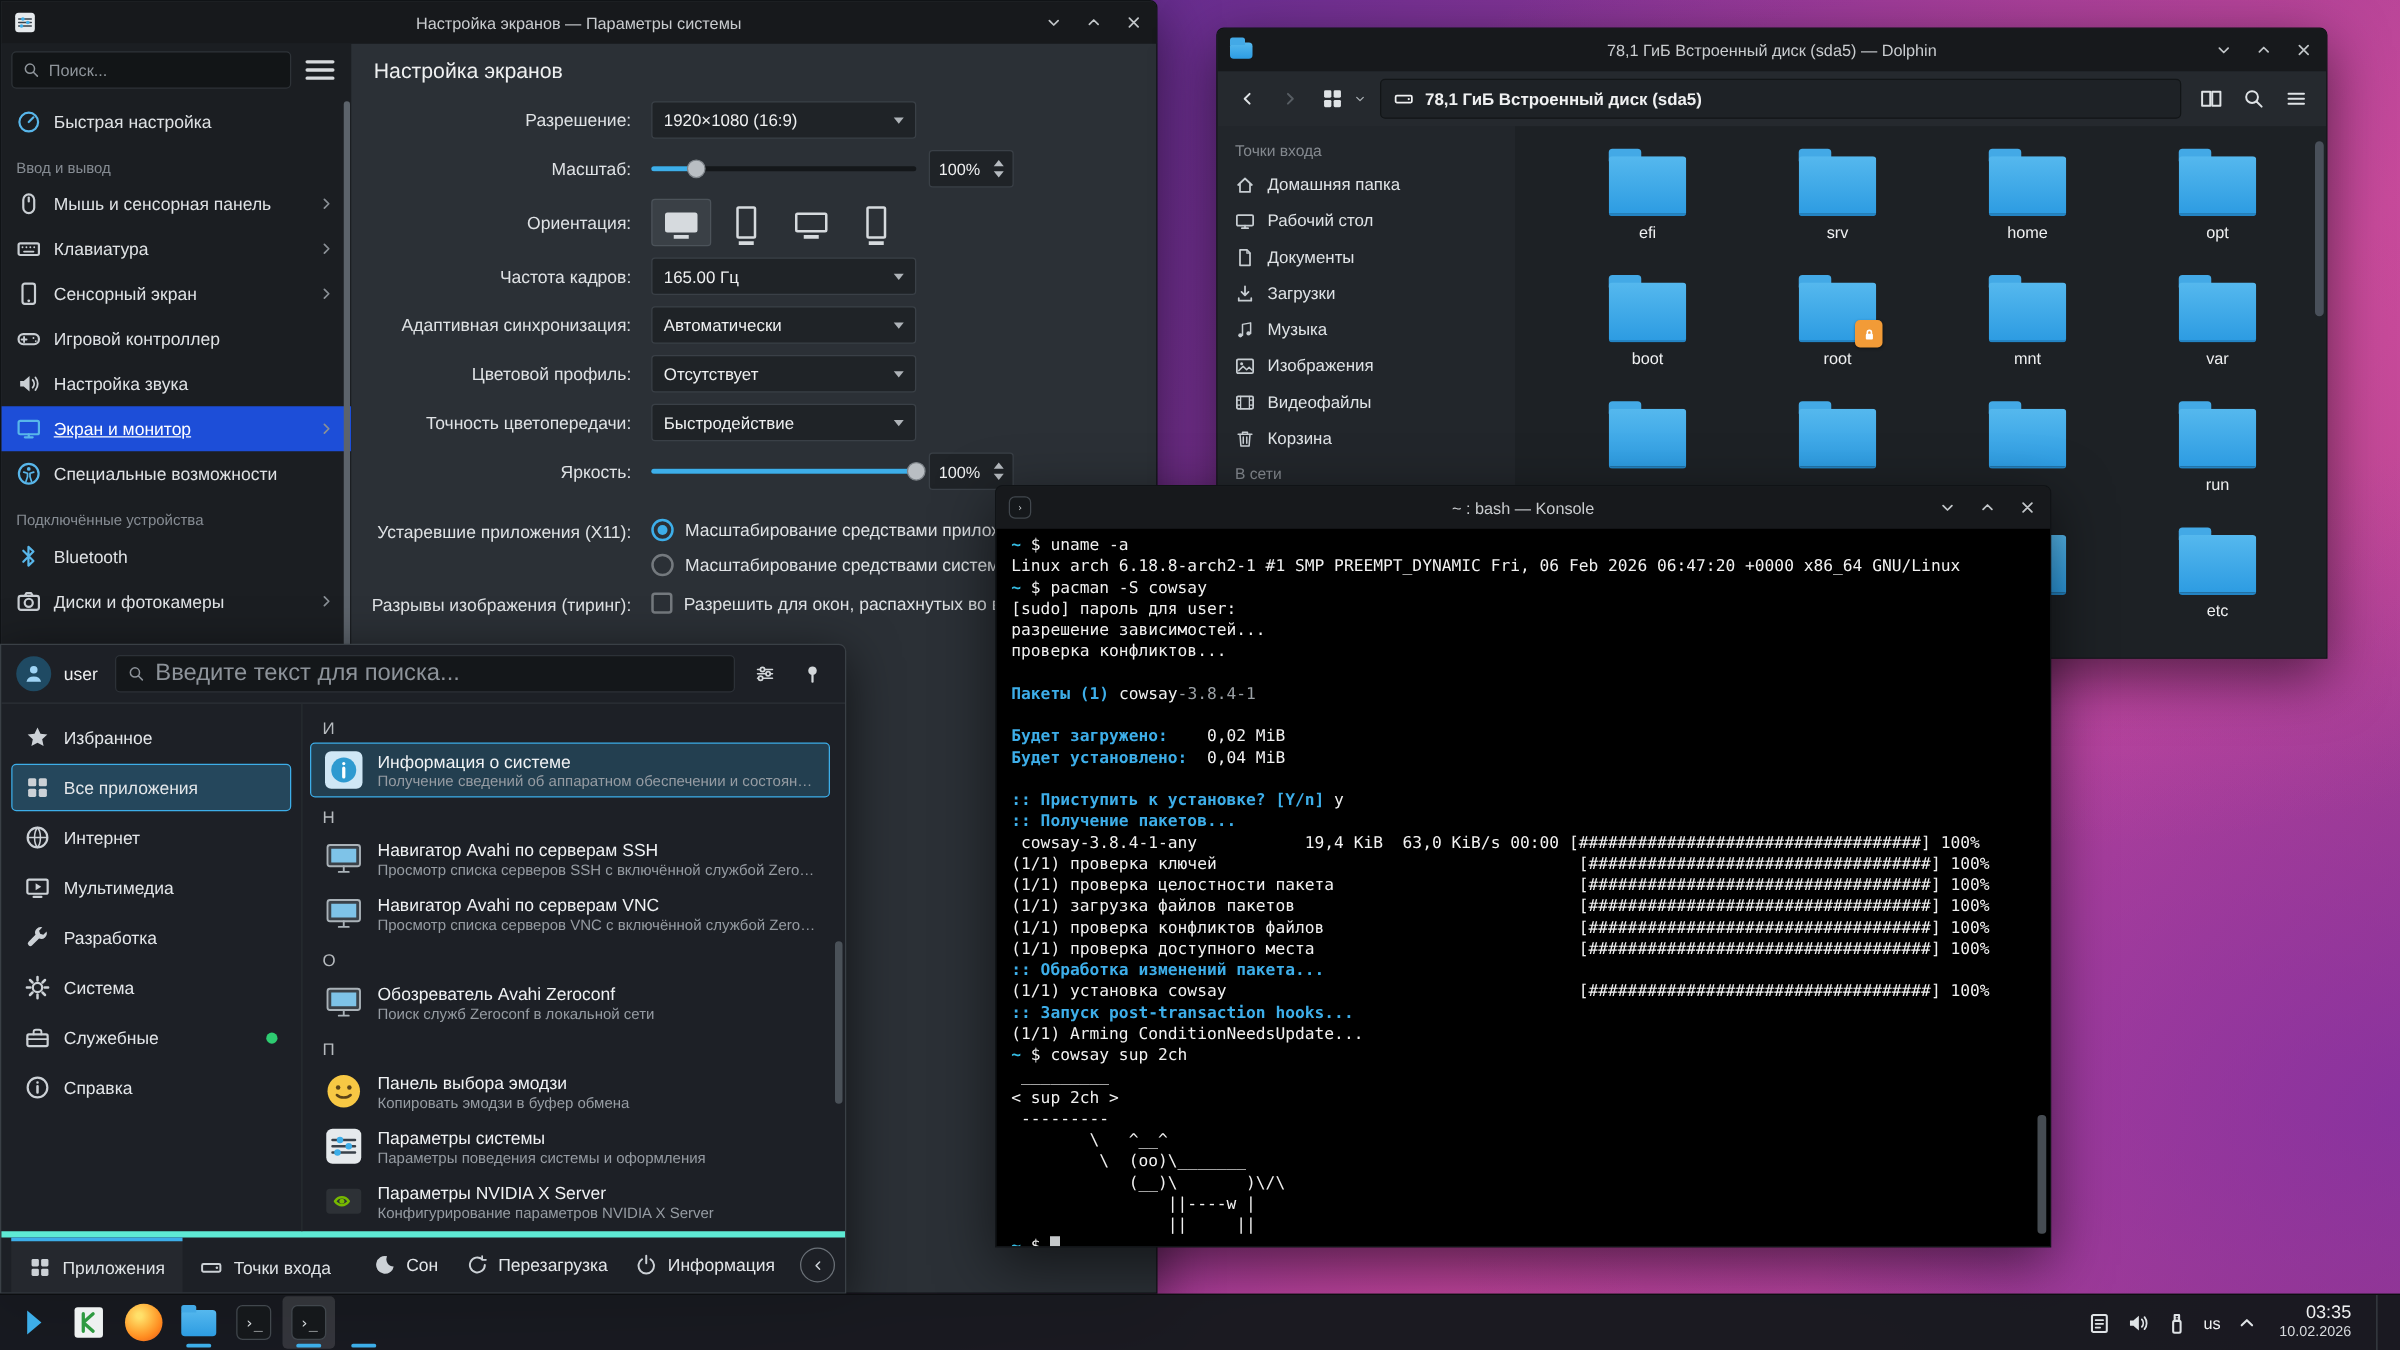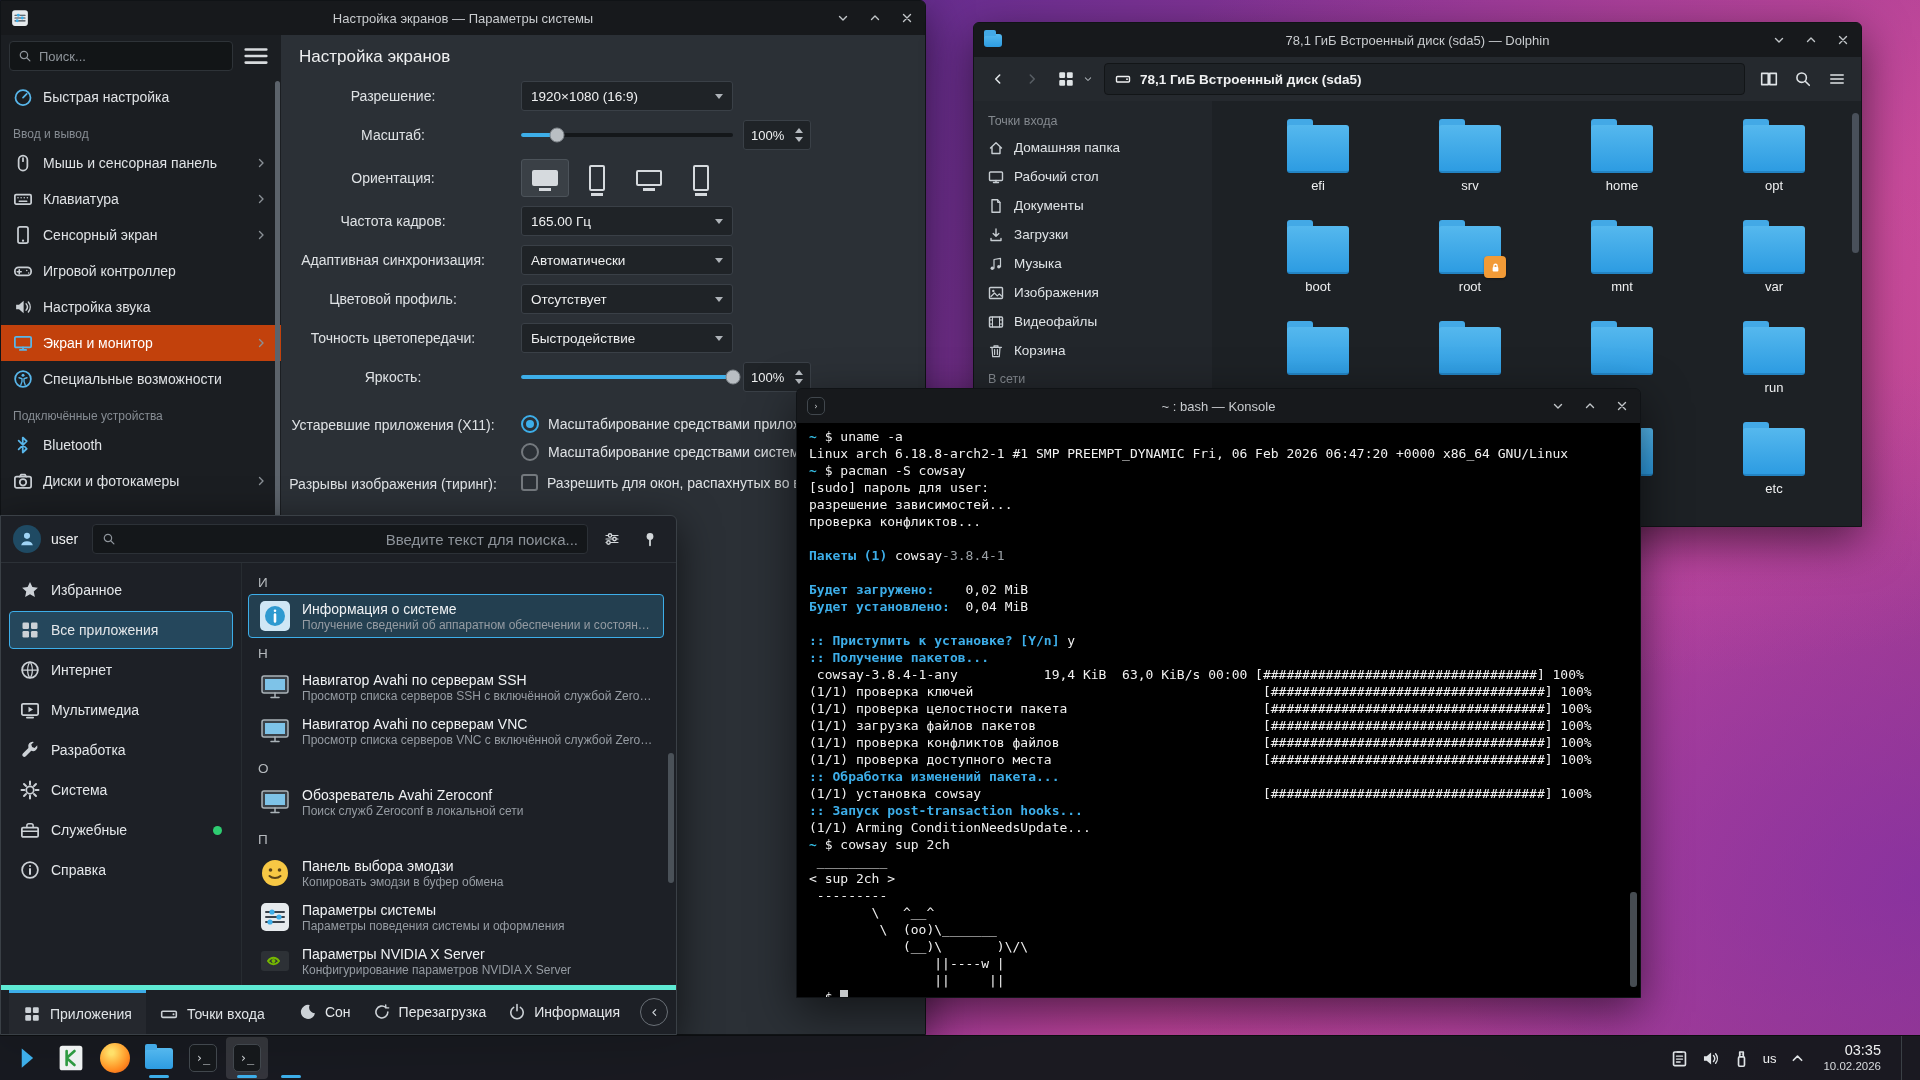--- a/index.html
+++ b/index.html
@@ -27,33 +27,33 @@
 
   
   #settings-window { left:0; top:0; width:926px; height:1035px; background:#2b3036; z-index:1; border-radius:0 6px 0 0; }
   .settings-body { display:flex; height:calc(100% - 34px); }
   .settings-left { width:280px; background:#1b1e22; position:relative; display:flex; flex-direction:column; }
   .search-row { display:flex; gap:6px; padding:6px 8px; align-items:center; }
   .search-input { flex:1; height:30px; background:#121517; border:1px solid #2e3338; border-radius:4px; display:flex; align-items:center; gap:7px; padding:0 8px; color:#8f959b; font-size:13px; }
   .hamburger-btn { width:34px; height:30px; display:flex; align-items:center; justify-content:center; color:#d7dadd; border-radius:4px; }
   .sidebar-list { flex:1; padding-top:2px; overflow:hidden; }
   .side-item { display:flex; align-items:center; gap:10px; height:36px; padding:0 12px; font-size:14px; color:#dfe2e5; }
-  .side-item.selected { background:#c2410c; color:#fff; }
+  .side-item.selected { background:#1d4ed8; color:#fff;text-decoration:underline; }
   .side-item .chev { margin-left:auto; color:#8a9096; }
   .side-section { font-size:12px; color:#868c93; padding:12px 12px 4px; }
   .side-ic { color:#c9ced3; }
   .c-speedometer,.c-monitor,.c-accessibility,.c-bluetooth { color:#58b6ea; }
   .settings-scrollbar { position:absolute; right:1px; top:46px; width:5px; height:700px; background:#5c636b; border-radius:3px; }
   .settings-content { flex:1; padding-top:8px; }
   .content-header { font-size:17px; color:#eff0f1; padding:4px 18px 14px; }
   .form { display:flex; flex-direction:column; gap:9px; }
   .frow { display:flex; align-items:center; min-height:30px; }
   .frow.top { align-items:flex-start; }
   .frow.top .flabel { padding-top:2px; }
-  .flabel { width:240px; text-align:center; padding-right:16px; font-size:14px; color:#dfe2e5; flex-shrink:0; }
+  .flabel { width:240px; text-align:right; padding-right:16px; font-size:14px; color:#dfe2e5; flex-shrink:0; }
   .combo { width:212px; height:30px; background:#1f2327; border:1px solid #3a4047; border-radius:3px; display:flex; align-items:center; padding:0 9px; font-size:13.5px; }
   .carr { margin-left:auto; width:0; height:0; border-left:4px solid transparent; border-right:4px solid transparent; border-top:5px solid #aeb3b8; }
   .slider { width:212px; height:30px; display:flex; align-items:center; position:relative; }
   .groove { width:100%; height:4px; background:#14171a; border-radius:2px; position:relative; }
   .fill { position:absolute; left:0; top:0; height:4px; background:#3daee9; border-radius:2px; }
   .handle { position:absolute; top:50%; transform:translate(-50%,-50%); width:15px; height:15px; border-radius:50%; background:#b9bec3; border:1px solid #7e848a; }
   .spin { width:68px; height:30px; margin-left:10px; background:#1f2327; border:1px solid #3a4047; border-radius:3px; display:flex; align-items:center; padding:0 7px; font-size:13px; }
   .arrows { margin-left:auto; display:flex; flex-direction:column; gap:4px; }
   .arrows i { width:0; height:0; border-left:4px solid transparent; border-right:4px solid transparent; display:block; }
   .arrows .up { border-bottom:5px solid #b6bbc0; }
@@ -107,21 +107,21 @@
   .konsole-scroll { position:absolute; right:3px; bottom:10px; width:7px; height:95px; background:#464c52; border-radius:3px; }
   .mini-konsole { width:28px; height:28px; background:#15181b; border:1px solid #41474d; border-radius:5px; color:#d4d8db; font-family:"DejaVu Sans Mono",monospace; font-size:12px; display:inline-flex; align-items:center; justify-content:center; }
   .mini-konsole.sm { width:18px; height:18px; font-size:8px; }
 
   
   #kickoff { left:0; bottom:45px; width:677px; height:520px; background:#1d2026; z-index:5; border:1px solid #3a4046; border-radius:0 6px 0 0; box-shadow:0 10px 40px rgba(0,0,0,.6); position:absolute; display:flex; flex-direction:column; overflow:hidden; }
   .kick-header { display:flex; align-items:center; gap:10px; padding:8px 12px; }
   .avatar { width:28px; height:28px; border-radius:50%; background:#1f4a63; color:#9fd4f5; display:flex; align-items:center; justify-content:center; }
   .avatar .ic18 { width:18px; height:18px; }
   .kick-user { font-size:14px; }
-  .kick-search { flex:1; height:30px; background:#14171a; border:1px solid #2c3137; border-radius:4px; display:flex; align-items:center; gap:8px; padding:0 9px; color:#8d939a; font-size:15px; margin-left:4px;justify-content:space-between; }
+  .kick-search { flex:1; height:30px; background:#14171a; border:1px solid #2c3137; border-radius:4px; display:flex; align-items:center; gap:8px; padding:0 9px; color:#8d939a; font-size:19px; margin-left:4px; }
   .kick-hbtn { width:28px; height:28px; display:flex; align-items:center; justify-content:center; color:#d3d7da; }
   .kick-body { flex:1; display:flex; border-top:1px solid #2c3137; border-bottom:5px solid #5eead4; min-height:0; }
   .kick-cats { width:240px; padding:8px; display:flex; flex-direction:column; gap:2px; }
   .cat-item { display:flex; align-items:center; gap:11px; height:38px; padding:0 10px; border-radius:4px; font-size:14px; color:#e4e7ea; border:1px solid transparent; }
   .cat-item.selected { background:rgba(61,174,233,.28); border-color:#3daee9; }
   .cat-item .ic20 { color:#ccd1d6; }
   .cat-badge { margin-left:auto; width:9px; height:9px; border-radius:50%; background:#2ecc71; }
   .kick-apps { flex:1; padding:4px 12px 4px 6px; position:relative; overflow:hidden; border-left:1px solid #272c31; }
   .app-letter { font-size:13.5px; color:#b6babe; padding:8px 10px 4px; }
   .app-item { display:flex; align-items:center; gap:11px; padding:5px 10px; border-radius:4px; border:1px solid transparent; }

